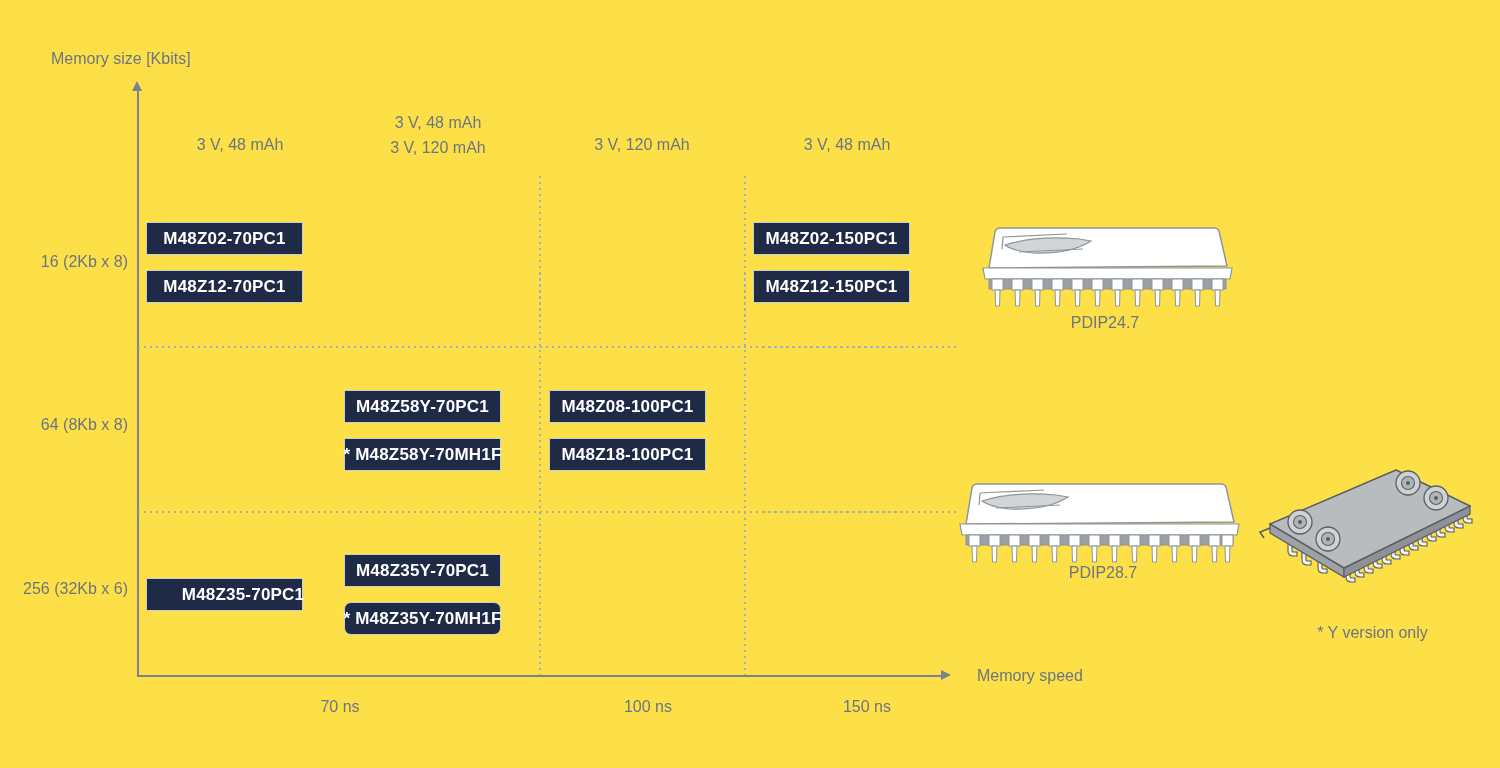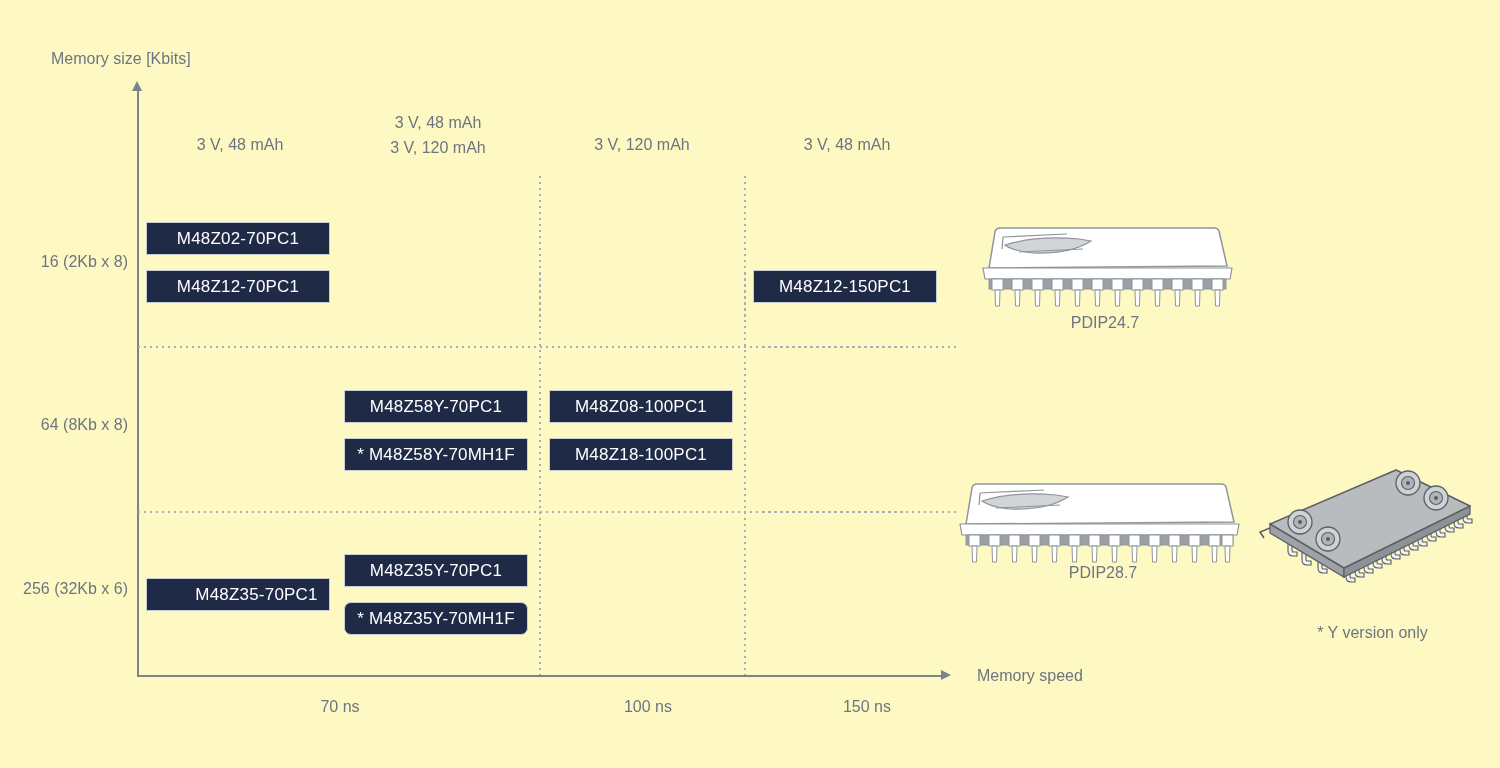--- a/index.html
+++ b/index.html
@@ -1,31 +1,31 @@
 <!DOCTYPE html>
 <html><head>
 <meta charset="utf-8">
 <style>
   html,body{margin:0;padding:0;background:#ffffff;}
   .stage{
-    position:relative;width:1500px;height:768px;background:#fef9c3;
+    position:relative;width:1500px;height:768px;background:#fde047;
     font-family:"Liberation Sans","DejaVu Sans",sans-serif;overflow:hidden;
   }
   .glabel{position:absolute;color:#6c7582;font-size:16px;font-weight:500;white-space:nowrap;}
   .center{text-align:center;white-space:normal;}
   .right{text-align:right;}
   .axis{position:absolute;background:#7b838f;}
   .arrow-up{position:absolute;width:0;height:0;border-left:5.5px solid transparent;border-right:5.5px solid transparent;border-bottom:10px solid #7b838f;}
   .arrow-right{position:absolute;width:0;height:0;border-top:5.5px solid transparent;border-bottom:5.5px solid transparent;border-left:10px solid #7b838f;}
   .vdash{position:absolute;width:1.5px;background:repeating-linear-gradient(to bottom,#a9afb8 0 2.5px,transparent 2.5px 6px);}
   .hdash{position:absolute;height:1.5px;background:repeating-linear-gradient(to right,#a9afb8 0 2.5px,transparent 2.5px 6px);}
   .part{
-    position:absolute;width:184px;height:33px;background:#1f2a47;color:#ffffff;
+    position:absolute;width:157px;height:33px;background:#1f2a47;color:#ffffff;
     border:1.5px solid #c9cdd4;box-sizing:border-box;display:flex;align-items:center;justify-content:center;
-    font-size:17px;font-weight:normal;letter-spacing:.2px;white-space:nowrap;
+    font-size:17px;font-weight:bold;letter-spacing:.2px;white-space:nowrap;
   }
   .hdr{line-height:24.5px;}
   .pkg{position:absolute;}
   .reg{font-size:10px;vertical-align:super;}
 </style>
 </head>
 <body>
 
 <div class="stage">
 
@@ -53,20 +53,21 @@
   <div class="glabel right" style="left:3px;top:253px;width:125px;">16 (2Kb x 8)</div>
   <div class="glabel right" style="left:3px;top:416px;width:125px;">64 (8Kb x 8)</div>
   <div class="glabel right" style="left:3px;top:580px;width:125px;">256 (32Kb x 6)</div>
 
   <div class="glabel center" style="left:290px;top:698px;width:100px;">70 ns</div>
   <div class="glabel center" style="left:598px;top:698px;width:100px;">100 ns</div>
   <div class="glabel center" style="left:817px;top:698px;width:100px;">150 ns</div>
 
   <div class="part" style="left:146px;top:222px;">M48Z02-70PC1</div>
   <div class="part" style="left:146px;top:270px;">M48Z12-70PC1</div>
+  <div class="part" style="left:753px;top:222px;">M48Z02-150PC1</div>
   <div class="part" style="left:753px;top:270px;">M48Z12-150PC1</div>
 
   <div class="part" style="left:344px;top:390px;">M48Z58Y-70PC1</div>
   <div class="part" style="left:344px;top:438px;">* M48Z58Y-70MH1F</div>
   <div class="part" style="left:549px;top:390px;">M48Z08-100PC1</div>
   <div class="part" style="left:549px;top:438px;">M48Z18-100PC1</div>
 
   <div class="part" style="left:146px;top:578px;padding-left:37px;">M48Z35-70PC1</div>
   <div class="part" style="left:344px;top:554px;">M48Z35Y-70PC1</div>
   <div class="part" style="left:344px;top:602px;border-radius:7px;">* M48Z35Y-70MH1F</div>

